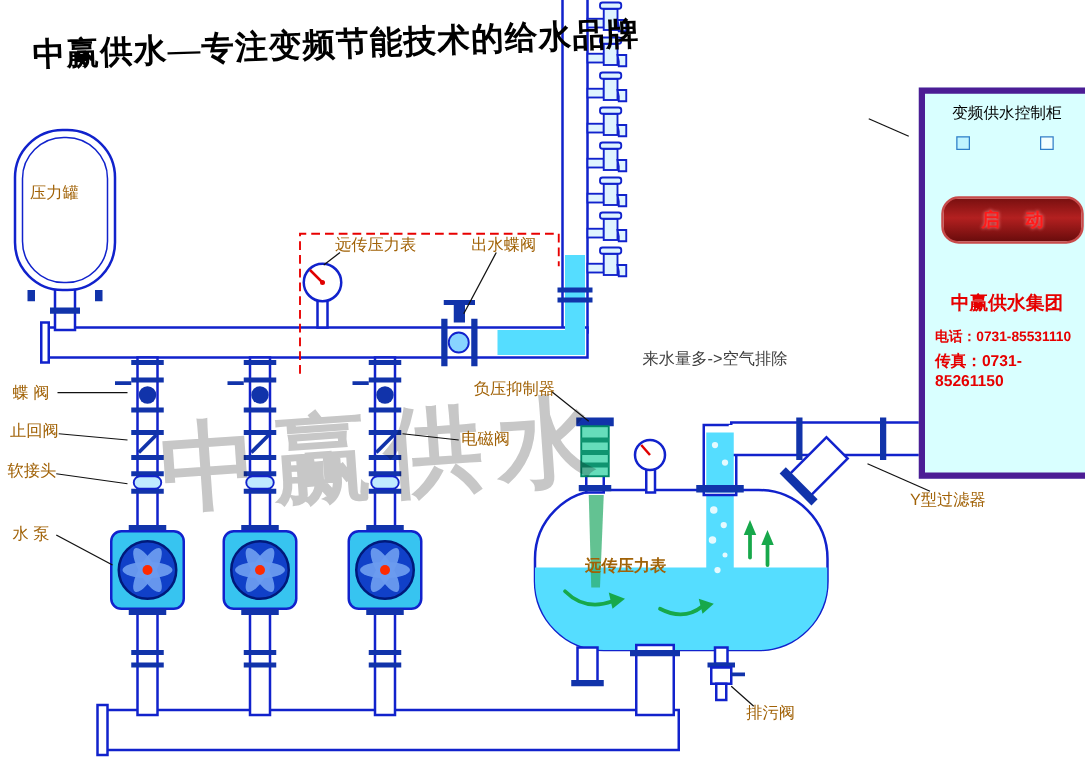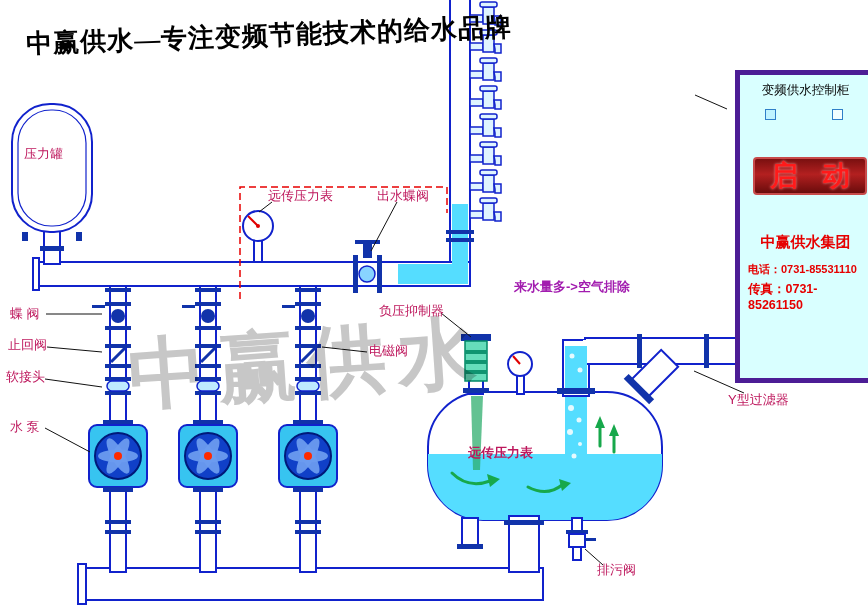--- a/index.html
+++ b/index.html
@@ -21,41 +21,41 @@
   .lead{stroke:#111;stroke-width:1}
   .rdash{stroke:#e80000;stroke-width:1.5;fill:none;stroke-dasharray:7 4}
   .gauge{fill:#fff;stroke:#1122cc;stroke-width:2}
   .needle{stroke:#e00000;stroke-width:2}
   .garr{fill:none;stroke:#17a84b;stroke-width:3;stroke-linecap:round}
   .ghead{fill:#17a84b}
   .bub{fill:#fff;opacity:.85}
   .suppressor{fill:#66ddbb;stroke:#008866;stroke-width:1.5}
   .supband{fill:#0f9470}
   
-  .lbl{position:absolute;font-size:13px;color:#be185d;white-space:nowrap;line-height:1.15}
-  .red{color:#a21caf;font-weight:bold}
+  .lbl{position:absolute;font-size:13px;color:#a16207;white-space:nowrap;line-height:1.15}
+  .red{color:#404040;font-weight:normal}
   .bold{font-weight:bold}
   #slogan{position:absolute;left:26px;top:18px;font-family:"Liberation Serif",serif;
           font-size:26px;font-weight:bold;transform:rotate(-2deg);letter-spacing:1px;white-space:nowrap}
   #hotline{position:absolute;left:86px;top:58px;font-family:"Liberation Serif",serif;
            font-size:21px;font-weight:bold;letter-spacing:1px;white-space:nowrap}
   #demo-hint{position:absolute;left:556px;top:77px;font-size:17px;font-weight:bold;color:#e60000;white-space:nowrap}
   #watermark{position:absolute;left:128px;top:312px;font-family:"Liberation Serif",serif;
              font-size:78px;font-weight:bold;color:#8f8f8f;opacity:.5;letter-spacing:12px;
              transform:rotate(-4deg);mix-blend-mode:multiply;pointer-events:none;white-space:nowrap}
   
   #cabinet{position:absolute;left:735px;top:70px;width:141px;height:313px;
            background:#d9ffff;border:5px solid #4c1d95}
   #cabinet .title{margin-top:7px;text-align:center;font-size:12.5px;color:#000}
   .indicator{position:absolute;width:11px;height:11px;border:1px solid #2f7fc8;top:34px}
   #ind-1{left:25px;background:#bff4ff}
   #ind-2{left:92px;background:#f2ffff}
-  #start-btn{position:absolute;left:13px;top:82px;width:114px;height:38px;border-radius:4px;
+  #start-btn{position:absolute;left:13px;top:82px;width:114px;height:38px;border-radius:14px;
              border:2px solid #c84b4b;background:linear-gradient(180deg,#7a1010,#b32020 45%,#6a0c0c);
-             color:#ff1a1a;font-size:28px;font-weight:bold;letter-spacing:8px;
+             color:#ff1a1a;font-size:15px;font-weight:bold;letter-spacing:8px;
              display:flex;align-items:center;justify-content:center;cursor:pointer;
              text-shadow:0 0 3px #ff9090;padding-left:8px}
   #cab-company{position:absolute;top:158px;width:100%;text-align:center;color:#e60000;font-weight:bold;font-size:15px}
   #cab-phone{position:absolute;top:187px;left:8px;color:#e60000;font-weight:bold;font-size:11px}
   #cab-fax{position:absolute;top:206px;left:8px;color:#e60000;font-weight:bold;font-size:12.5px}
   #cab-web{position:absolute;top:225px;left:8px;color:#0b9aa6;font-weight:bold;font-size:11.5px}
 </style>
 </head>
 <body>
 

